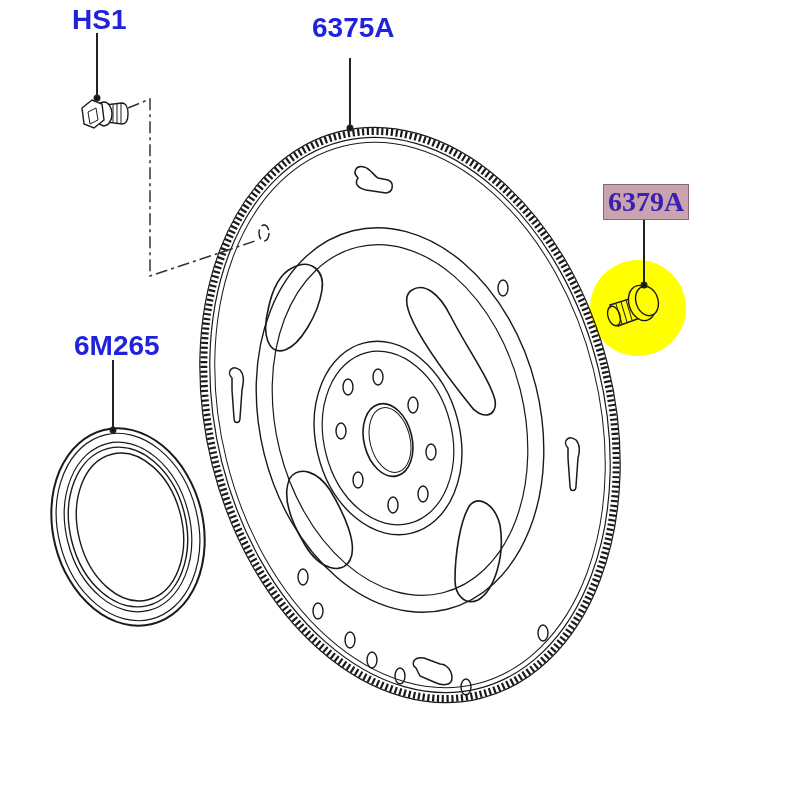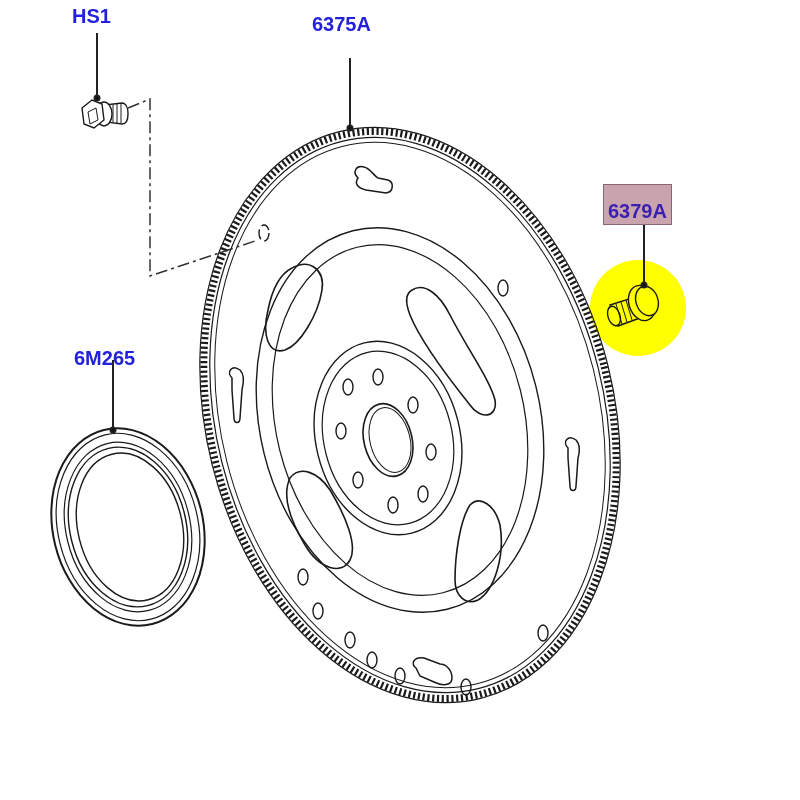--- a/index.html
+++ b/index.html
@@ -2,32 +2,33 @@
 <html><head>
   <meta charset="utf-8">
   <style>
     html, body { margin: 0; padding: 0; background: #ffffff; }
     body { width: 800px; height: 800px; position: relative; overflow: hidden; font-family: "Liberation Sans", sans-serif; }
     .diagram { position: absolute; left: 0; top: 0; width: 800px; height: 800px; }
     .callout {
       position: absolute;
       font-family: "Liberation Sans", sans-serif;
       font-weight: bold;
-      font-size: 20px;
+      font-size: 28px;
       color: #2222dd;
       letter-spacing: 0px;
       line-height: 1;
       white-space: nowrap;
       text-align: right;
     }
     .callout.highlighted {
       background: #c9a3ad;
       border: 1px solid #8a6670;
       color: #3a1fb0;
-      padding: 16px 4px 3px 4px;
+      padding: 3px 4px 3px 4px;
+      font-family: Liberation Serif, serif;
     }
   </style>
 </head>
 <body>
 
 <svg class="diagram" width="800" height="800" viewBox="0 0 800 800" xmlns="http://www.w3.org/2000/svg">
   <defs>
     <pattern id="teeth" patternUnits="userSpaceOnUse" width="6" height="6">
       <rect width="6" height="6" fill="none"></rect>
     </pattern>
@@ -123,13 +124,13 @@
     <line x1="113" y1="360" x2="113" y2="429"></line>
     <circle cx="113" cy="430" r="2.5"></circle>
   </g>
 
   <polyline points="128,108 150,99 150,276 258,240" fill="none" stroke="#333" stroke-width="1.5" stroke-dasharray="12 4 3 4"></polyline>
 </svg>
 
 <div class="callout" style="left:72px; top:6px;">HS1</div>
 <div class="callout" style="left:312px; top:14px;">6375A</div>
 <div class="callout highlighted" style="left:603px; top:184px;">6379A</div>
-<div class="callout" style="left:74px; top:348px;">6M265</div>
+<div class="callout" style="left:74px; top:332px;">6M265</div>
 
 </body></html>

